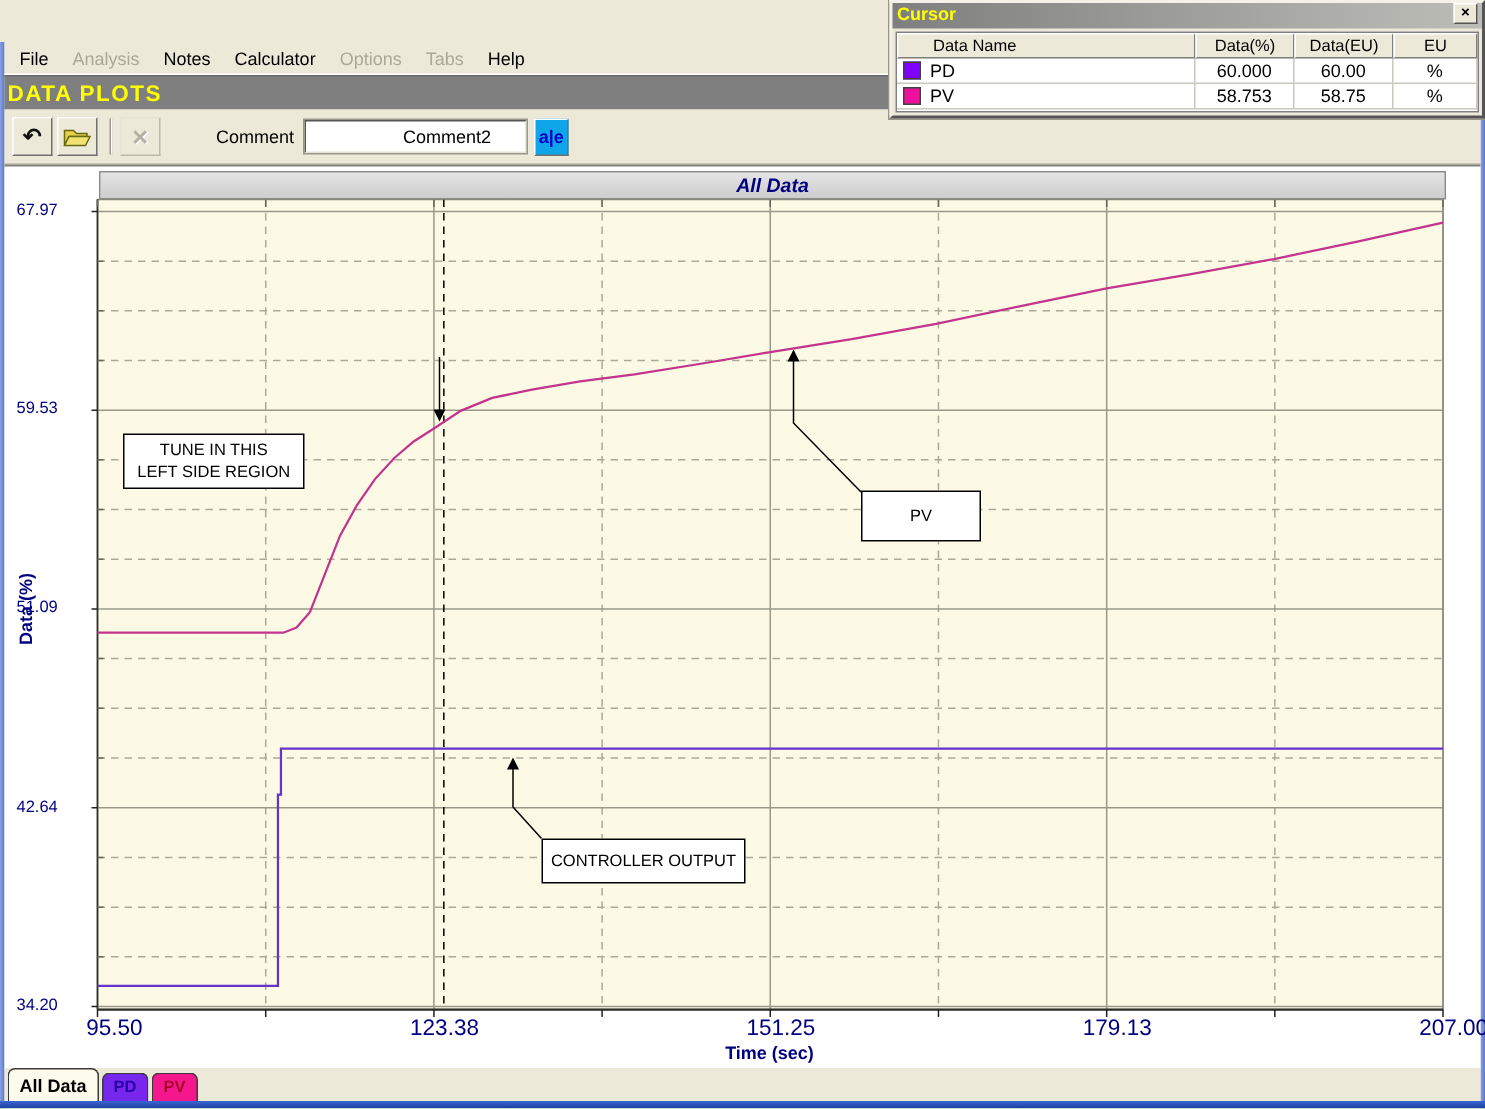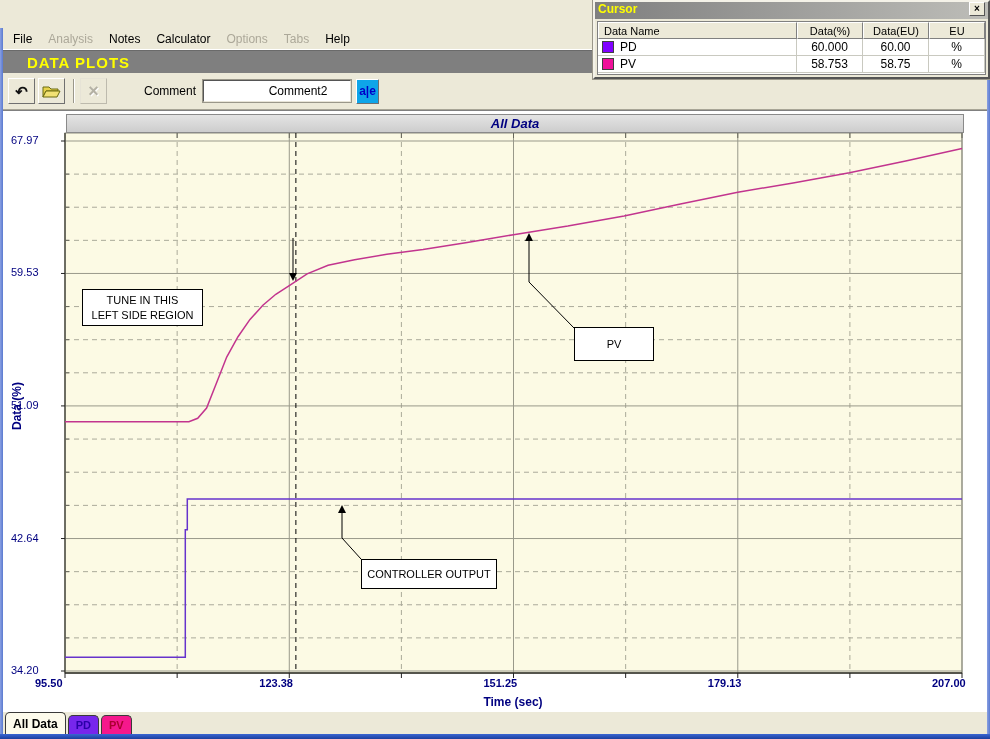--- a/index.html
+++ b/index.html
@@ -21,21 +21,21 @@
 
   
   .menubar{position:absolute;left:3px;top:28px;width:984px;height:22px;background:#ECE9D8;
     display:flex;align-items:center;padding-left:2px;box-sizing:border-box;border-bottom:1px solid #ffffff;}
   .menu-item{padding:3px 8px;font-size:12px;color:#000;}
   .menu-item.disabled{color:#ACA899;}
 
   
   .banner{position:absolute;left:3px;top:50px;width:841px;height:23px;background:#7F7F7F;
     border-top:1px solid #6a6a6a;color:#FFFF00;font-weight:bold;font-size:15px;letter-spacing:1px;
-    display:flex;align-items:center;padding-left:24px;box-sizing:border-box;}
+    display:flex;align-items:center;padding-left:2px;box-sizing:border-box;}
 
   
   .toolbar{position:absolute;left:3px;top:73px;width:984px;height:37px;background:#ECE9D8;
     display:flex;align-items:center;padding-left:5px;box-sizing:border-box;border-bottom:1px solid #a8a596;}
   .tbtn{width:27px;height:26px;background:#ECE9D8;border:1px solid;border-color:#fff #707070 #707070 #fff;
     display:flex;align-items:center;justify-content:center;margin-right:3px;box-sizing:border-box;}
   .tbtn.disabled{border-color:#e6e3d6 #bdbaad #bdbaad #e6e3d6;}
   .undo-glyph{font-size:15px;font-weight:bold;color:#111;line-height:1;}
   .x-glyph{font-size:18px;font-weight:bold;color:#b4b1a4;text-shadow:1px 1px 0 #fff;line-height:1;}
   .tsep{width:1px;height:24px;background:#9a978a;border-right:1px solid #fff;margin:0 5px;}
@@ -44,21 +44,21 @@
     border:1px solid;border-color:#555 #e8e5d8 #e8e5d8 #555;outline:1px solid #9a978a;font:12px "Liberation Sans",sans-serif;padding-left:44px;}
   .ae-btn{width:23px;height:25px;margin-left:5px;background:#0ea5e9;border:1px solid;border-color:#fff #707070 #707070 #fff;
     color:#0000C8;font-weight:bold;font-size:12px;display:flex;align-items:center;justify-content:center;box-sizing:border-box;}
 
   
   .content{position:absolute;left:3px;top:110px;width:984px;height:602px;background:#fff;border-top:1px solid #808080;}
   .content svg{position:absolute;left:0;top:0;}
   .chart-titlebar{position:absolute;left:63px;top:3px;width:896px;height:17px;box-sizing:content-box;
     background:linear-gradient(180deg,#E4E4E4,#CDCDCD);border:1px solid #8a8a8a;
     display:flex;align-items:center;justify-content:center;color:#000080;font-weight:bold;font-style:italic;font-size:13px;}
-  .xt{position:absolute;width:60px;text-align:left;color:#000080;font-weight:bold;font-size:11px;top:566px;}
+  .xt{position:absolute;width:60px;text-align:right;color:#000080;font-weight:normal;font-size:15px;top:566px;}
   .yt{position:absolute;width:50px;text-align:left;color:#000080;font-weight:normal;font-size:11px;left:8px;}
   .xlabel{position:absolute;top:584px;left:360px;width:300px;text-align:center;color:#000080;font-weight:bold;font-size:12px;}
   .ylabel{position:absolute;left:7px;top:200px;height:190px;writing-mode:vertical-rl;transform:rotate(180deg);
     display:flex;align-items:center;justify-content:center;color:#000080;font-weight:bold;font-size:12px;}
   .note{position:absolute;background:#fff;border:1px solid #000;box-sizing:border-box;
     display:flex;align-items:center;justify-content:center;text-align:center;
     font-size:11px;line-height:1.3;white-space:pre-line;color:#000;}
 
   
   .tabbar{position:absolute;left:3px;top:712px;width:984px;height:22px;background:#ECE9D8;
@@ -72,21 +72,21 @@
   .cursor-win{position:absolute;left:593px;top:0;width:397px;height:79px;background:#ECE9D8;box-sizing:border-box;
     border:2px solid;border-color:#f4f2e8 #555 #555 #f4f2e8;box-shadow:0 0 0 1px #9a978a;}
   .cursor-title{height:17px;background:linear-gradient(90deg,#7f7f7f,#bdbdb8);display:flex;padding:0 3px;}
   .cursor-title-text{color:#FFFF00;font-weight:bold;font-size:12px;flex:1;}
   .cursor-close{width:16px;height:14px;background:#ECE9D8;border:1px solid;border-color:#fff #555 #555 #fff;
     font-size:10px;line-height:11px;text-align:center;font-weight:bold;color:#000;box-sizing:border-box;}
   .cursor-table{position:absolute;left:2px;right:2px;top:19px;bottom:2px;background:#fff;border:1px solid #808080;}
   .crow{display:grid;grid-template-columns:1fr 66px 66px 56px;height:17px;}
   .crow .ccell{display:flex;align-items:center;justify-content:center;box-sizing:border-box;overflow:hidden;}
   .crow.header .ccell{background:#ECE9D8;border:1px solid;border-color:#fff #808080 #808080 #fff;font-size:11px;color:#000;}
-  .crow.header .ccell.name{justify-content:flex-start;padding-left:5px;}
+  .crow.header .ccell.name{justify-content:flex-start;padding-left:23px;}
   .crow.body .ccell{border-right:1px solid #c9c9c0;border-bottom:1px solid #c9c9c0;font-size:12px;color:#000;}
   .crow.body .ccell.name{justify-content:flex-start;padding-left:4px;gap:6px;}
   .swatch{width:10px;height:10px;border:1px solid #404040;flex:none;}
 </style>
 </head>
 <body>
 
 <div id="win">
 
   <div class="edgeL"></div>

